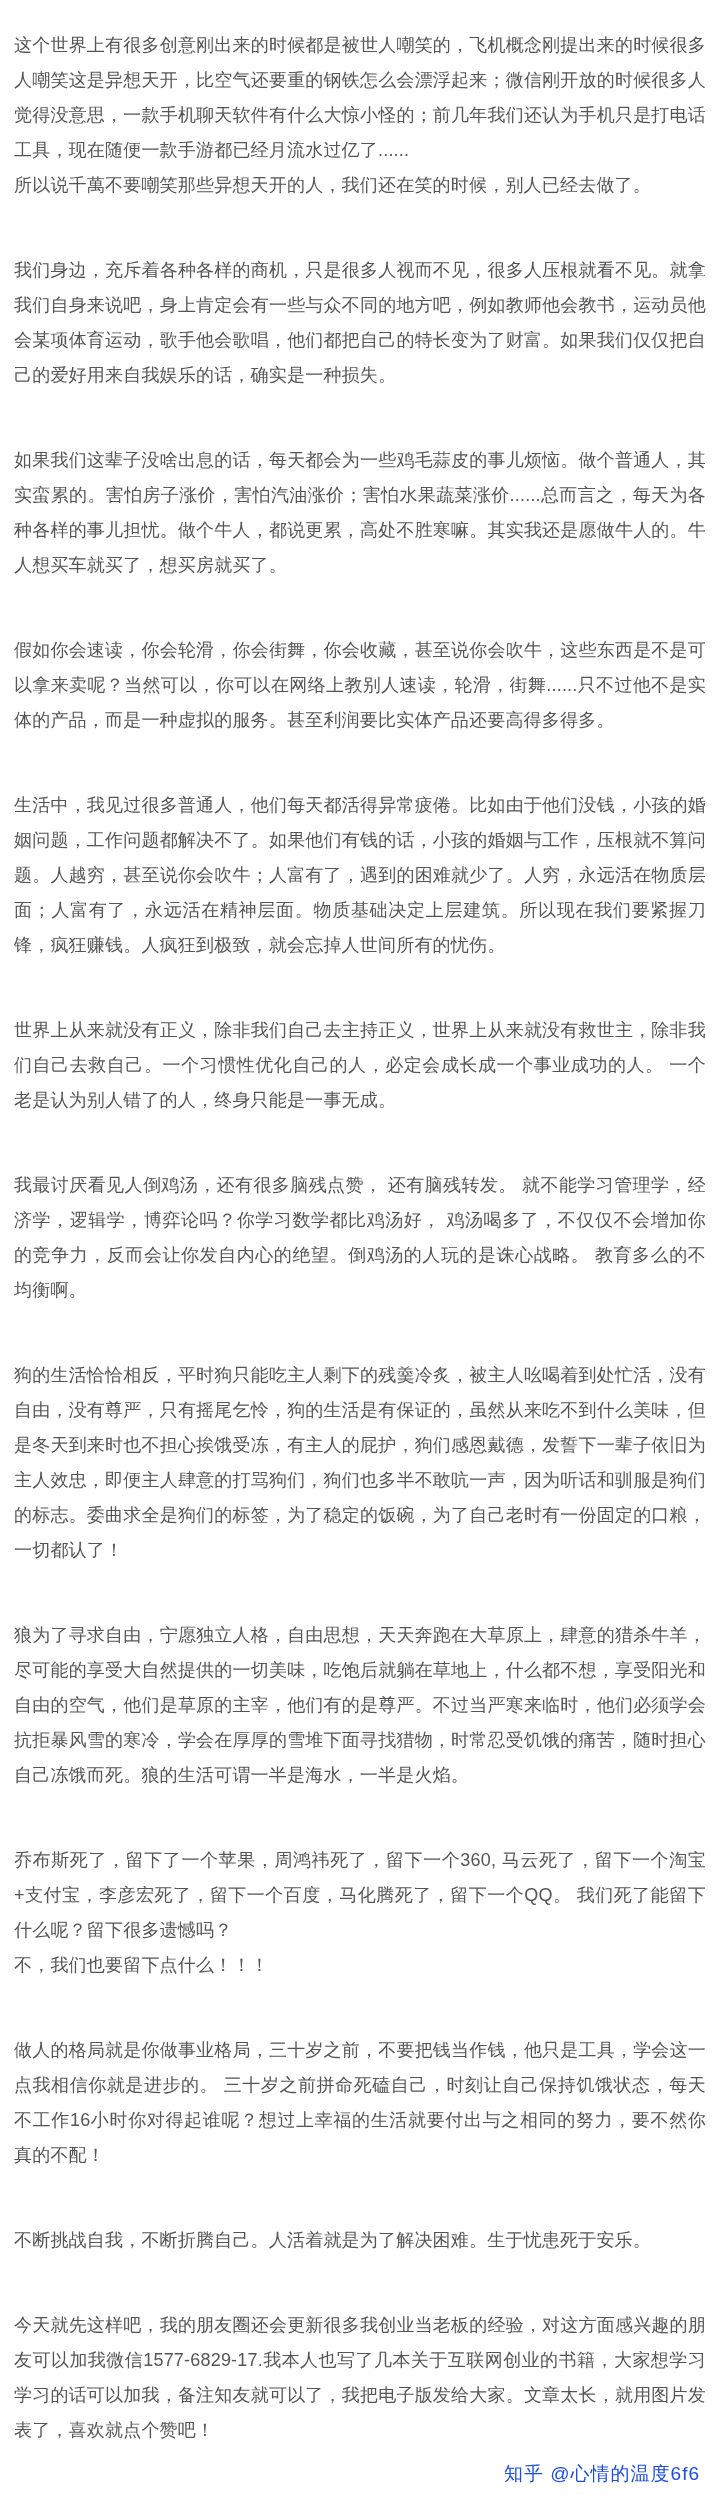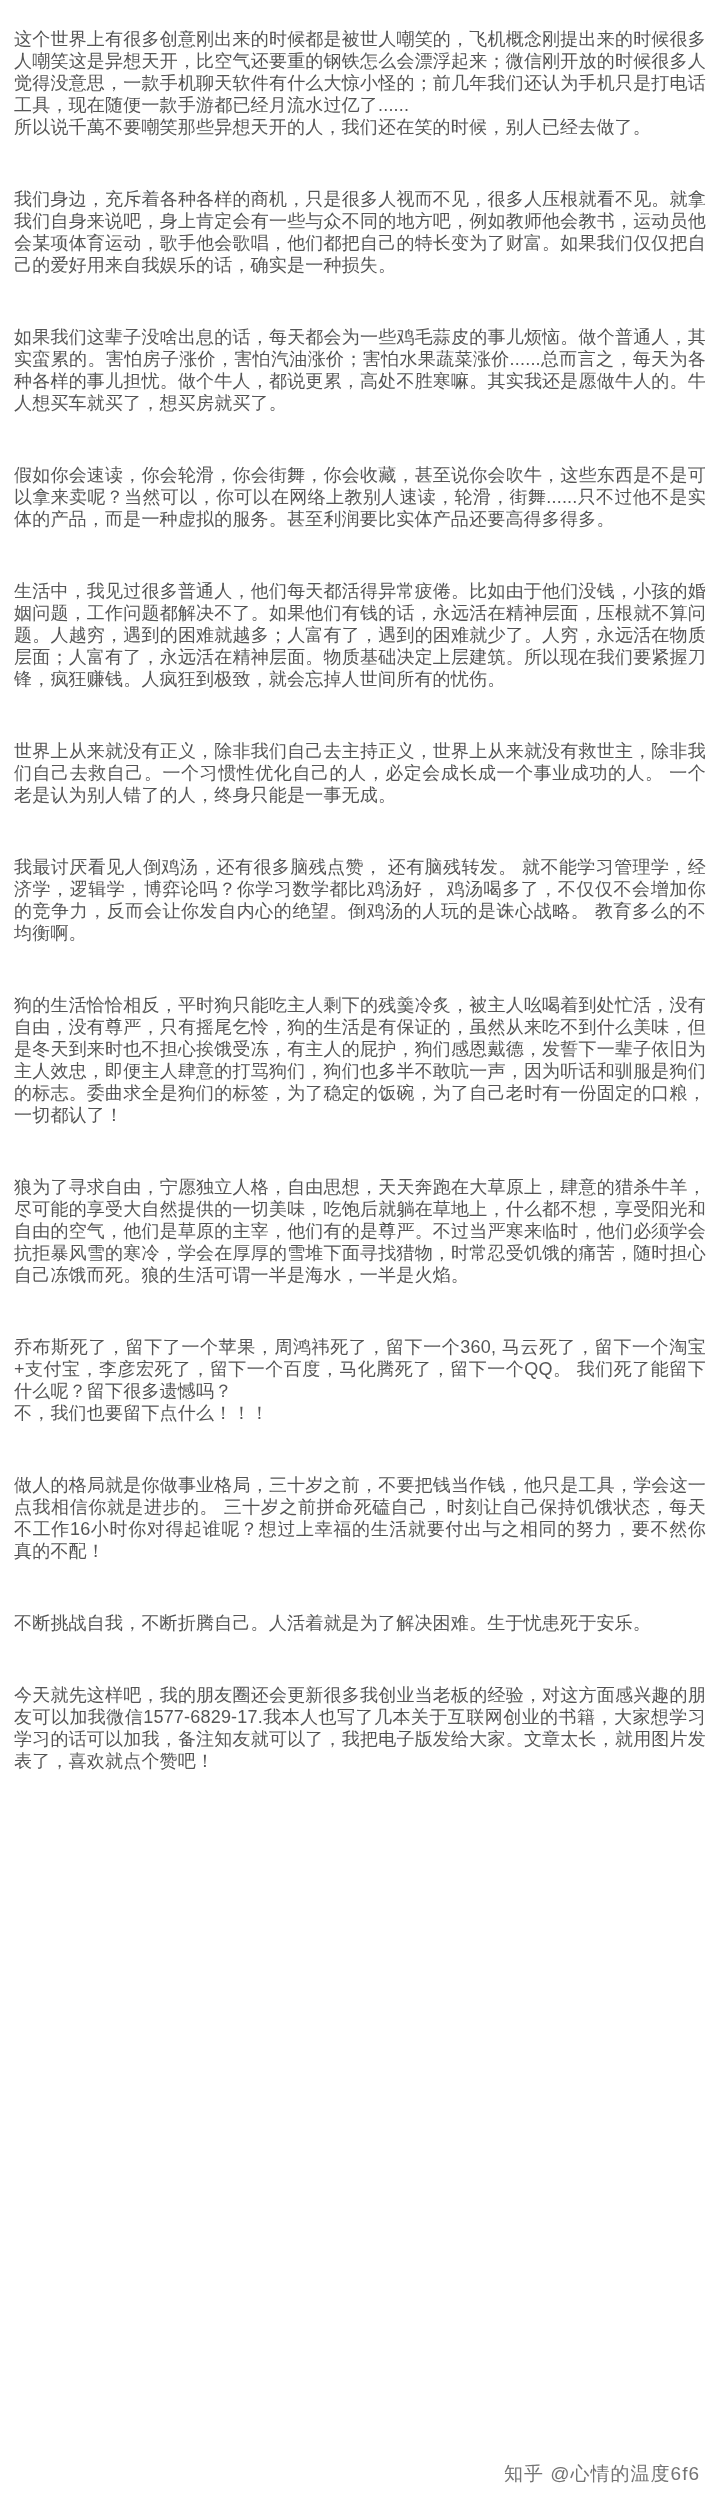--- a/index.html
+++ b/index.html
@@ -13,49 +13,49 @@
     height: 2510px;
     background: #ffffff;
     box-sizing: border-box;
     padding: 28px 14px 0 14px;
     font-family: "Liberation Sans", "DejaVu Sans", sans-serif;
     overflow: hidden;
   }
   .content p {
     margin: 0 0 50px 0;
     font-size: 18px;
-    line-height: 22px;
+    line-height: 35px;
     color: #555555;
     letter-spacing: 0.2px;
     text-align: justify;
     white-space: pre-line;
     word-break: break-all;
   }
   .watermark {
     position: absolute;
     right: 20px;
     bottom: 24px;
     font-size: 19px;
     line-height: 24px;
-    color: #737373;
+    color: #1d4ed8;
     letter-spacing: 1px;
     text-align: right;
   }
 </style>
 </head>
 <body>
 
 <div class="page">
   <div class="content">
     <p>这个世界上有很多创意刚出来的时候都是被世人嘲笑的，飞机概念刚提出来的时候很多人嘲笑这是异想天开，比空气还要重的钢铁怎么会漂浮起来；微信刚开放的时候很多人觉得没意思，一款手机聊天软件有什么大惊小怪的；前几年我们还认为手机只是打电话工具，现在随便一款手游都已经月流水过亿了......
 所以说千萬不要嘲笑那些异想天开的人，我们还在笑的时候，别人已经去做了。</p>
     <p>我们身边，充斥着各种各样的商机，只是很多人视而不见，很多人压根就看不见。就拿我们自身来说吧，身上肯定会有一些与众不同的地方吧，例如教师他会教书，运动员他会某项体育运动，歌手他会歌唱，他们都把自己的特长变为了财富。如果我们仅仅把自己的爱好用来自我娱乐的话，确实是一种损失。</p>
     <p>如果我们这辈子没啥出息的话，每天都会为一些鸡毛蒜皮的事儿烦恼。做个普通人，其实蛮累的。害怕房子涨价，害怕汽油涨价；害怕水果蔬菜涨价......总而言之，每天为各种各样的事儿担忧。做个牛人，都说更累，高处不胜寒嘛。其实我还是愿做牛人的。牛人想买车就买了，想买房就买了。</p>
     <p>假如你会速读，你会轮滑，你会街舞，你会收藏，甚至说你会吹牛，这些东西是不是可以拿来卖呢？当然可以，你可以在网络上教别人速读，轮滑，街舞......只不过他不是实体的产品，而是一种虚拟的服务。甚至利润要比实体产品还要高得多得多。</p>
-    <p>生活中，我见过很多普通人，他们每天都活得异常疲倦。比如由于他们没钱，小孩的婚姻问题，工作问题都解决不了。如果他们有钱的话，永远活在精神层面，压根就不算问题。人越穷，遇到的困难就越多；人富有了，遇到的困难就少了。人穷，永远活在物质层面；人富有了，永远活在精神层面。物质基础决定上层建筑。所以现在我们要紧握刀锋，疯狂赚钱。人疯狂到极致，就会忘掉人世间所有的忧伤。</p>
+    <p>生活中，我见过很多普通人，他们每天都活得异常疲倦。比如由于他们没钱，小孩的婚姻问题，工作问题都解决不了。如果他们有钱的话，小孩的婚姻与工作，压根就不算问题。人越穷，甚至说你会吹牛；人富有了，遇到的困难就少了。人穷，永远活在物质层面；人富有了，永远活在精神层面。物质基础决定上层建筑。所以现在我们要紧握刀锋，疯狂赚钱。人疯狂到极致，就会忘掉人世间所有的忧伤。</p>
     <p>世界上从来就没有正义，除非我们自己去主持正义，世界上从来就没有救世主，除非我们自己去救自己。一个习惯性优化自己的人，必定会成长成一个事业成功的人。 一个老是认为别人错了的人，终身只能是一事无成。</p>
     <p>我最讨厌看见人倒鸡汤，还有很多脑残点赞， 还有脑残转发。 就不能学习管理学，经济学，逻辑学，博弈论吗？你学习数学都比鸡汤好， 鸡汤喝多了，不仅仅不会增加你的竞争力，反而会让你发自内心的绝望。倒鸡汤的人玩的是诛心战略。 教育多么的不均衡啊。</p>
     <p>狗的生活恰恰相反，平时狗只能吃主人剩下的残羹冷炙，被主人吆喝着到处忙活，没有自由，没有尊严，只有摇尾乞怜，狗的生活是有保证的，虽然从来吃不到什么美味，但是冬天到来时也不担心挨饿受冻，有主人的屁护，狗们感恩戴德，发誓下一辈子依旧为主人效忠，即便主人肆意的打骂狗们，狗们也多半不敢吭一声，因为听话和驯服是狗们的标志。委曲求全是狗们的标签，为了稳定的饭碗，为了自己老时有一份固定的口粮，一切都认了！</p>
     <p>狼为了寻求自由，宁愿独立人格，自由思想，天天奔跑在大草原上，肆意的猎杀牛羊，尽可能的享受大自然提供的一切美味，吃饱后就躺在草地上，什么都不想，享受阳光和自由的空气，他们是草原的主宰，他们有的是尊严。不过当严寒来临时，他们必须学会抗拒暴风雪的寒冷，学会在厚厚的雪堆下面寻找猎物，时常忍受饥饿的痛苦，随时担心自己冻饿而死。狼的生活可谓一半是海水，一半是火焰。</p>
     <p>乔布斯死了，留下了一个苹果，周鸿祎死了，留下一个360, 马云死了，留下一个淘宝+支付宝，李彦宏死了，留下一个百度，马化腾死了，留下一个QQ。 我们死了能留下什么呢？留下很多遗憾吗？
 不，我们也要留下点什么！！！</p>
     <p>做人的格局就是你做事业格局，三十岁之前，不要把钱当作钱，他只是工具，学会这一点我相信你就是进步的。 三十岁之前拼命死磕自己，时刻让自己保持饥饿状态，每天不工作16小时你对得起谁呢？想过上幸福的生活就要付出与之相同的努力，要不然你真的不配！</p>
     <p>不断挑战自我，不断折腾自己。人活着就是为了解决困难。生于忧患死于安乐。</p>
     <p>今天就先这样吧，我的朋友圈还会更新很多我创业当老板的经验，对这方面感兴趣的朋友可以加我微信1577-6829-17.我本人也写了几本关于互联网创业的书籍，大家想学习学习的话可以加我，备注知友就可以了，我把电子版发给大家。文章太长，就用图片发表了，喜欢就点个赞吧！</p>
   </div>

